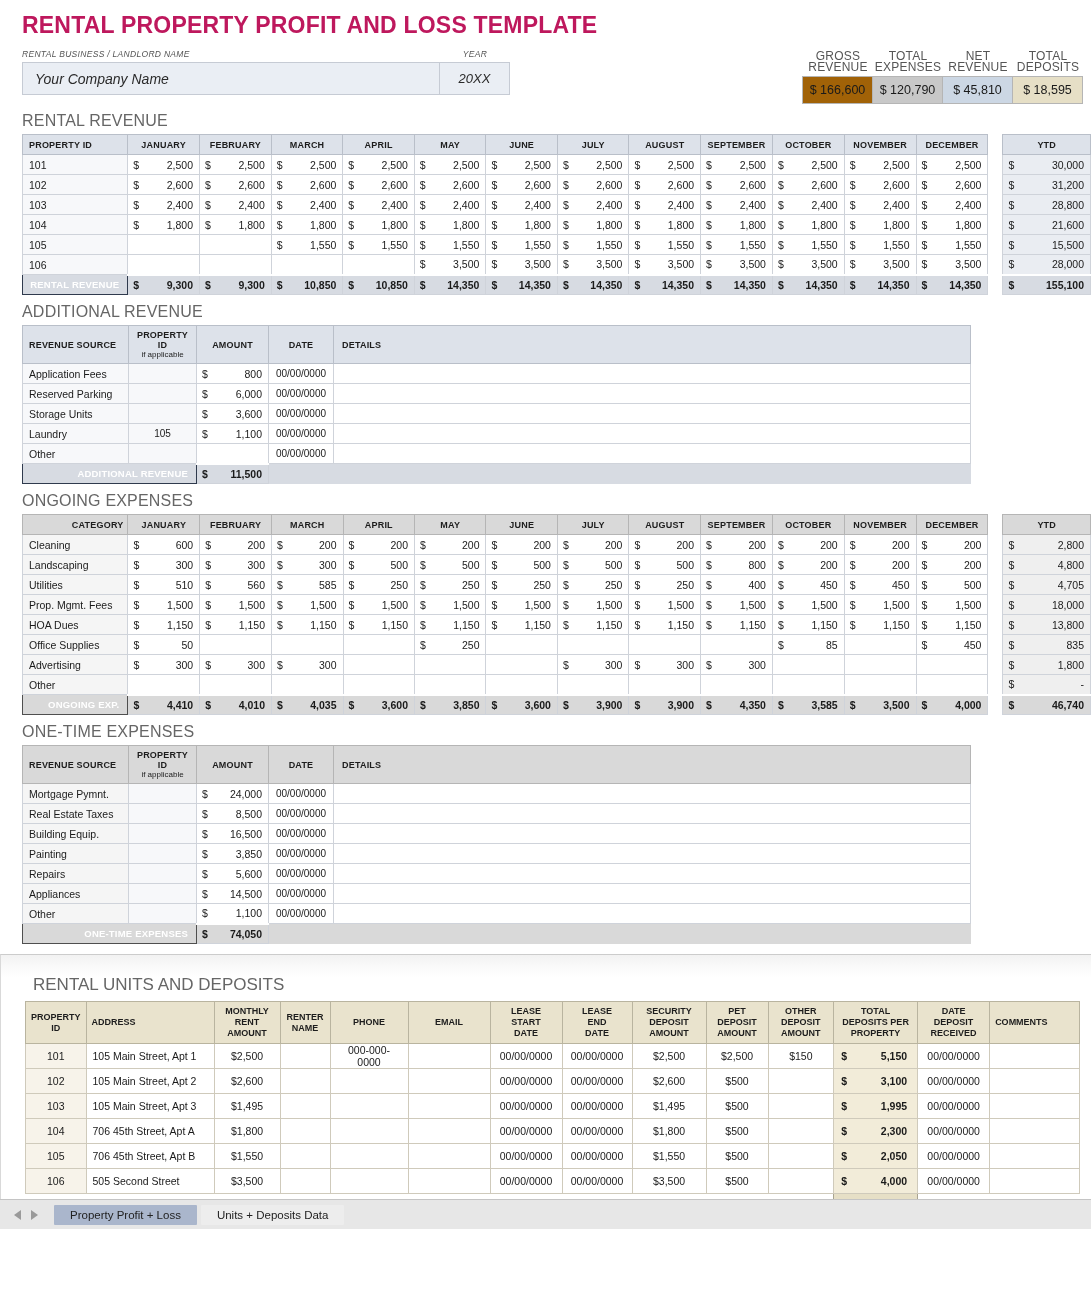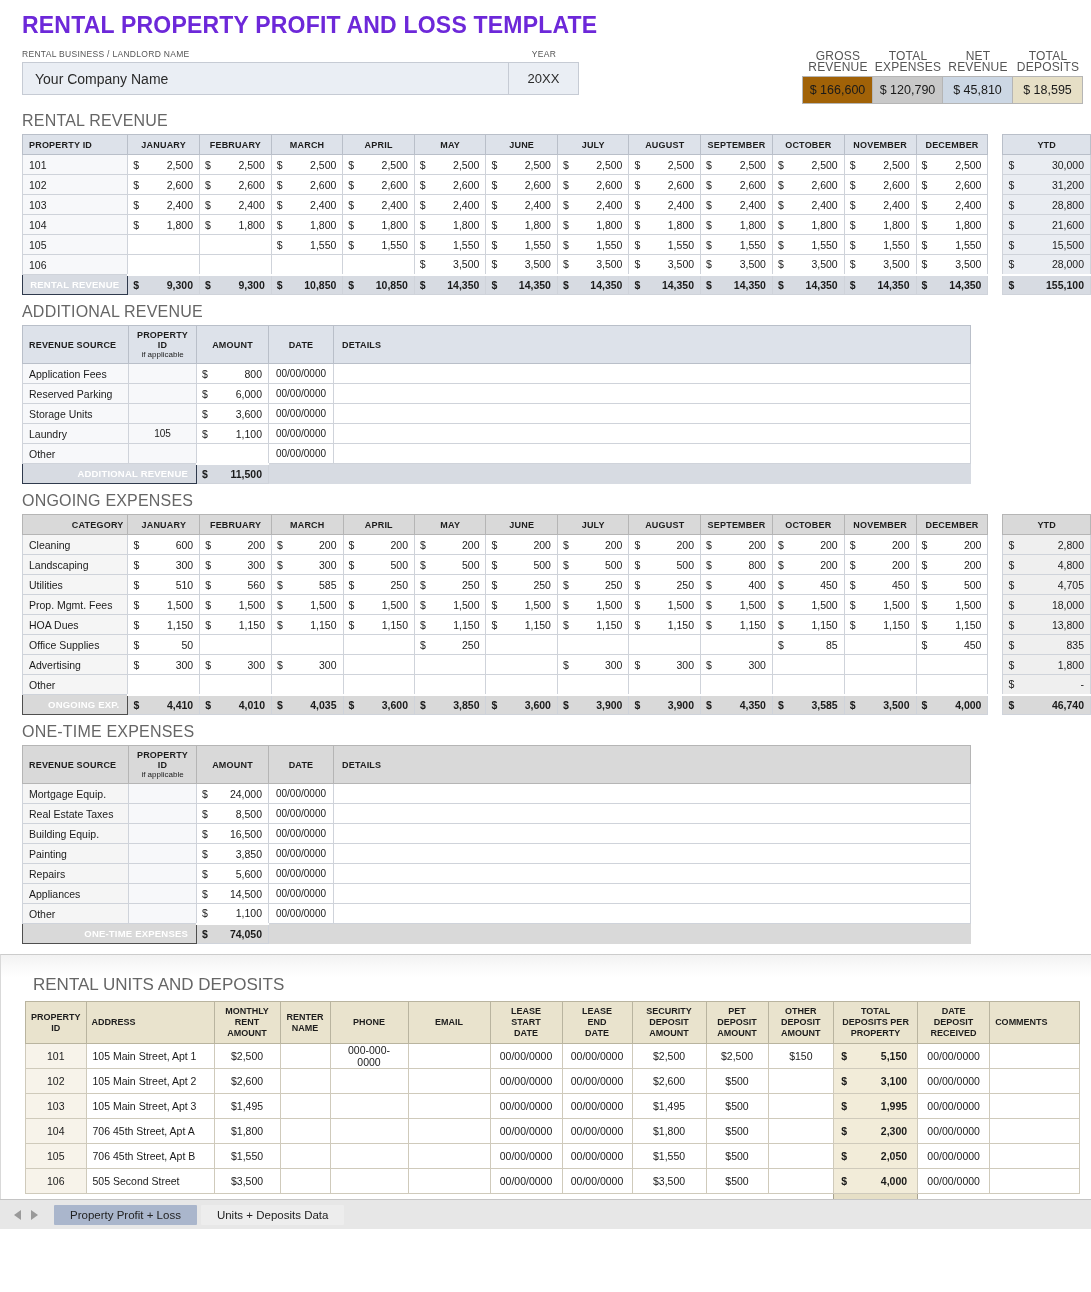--- a/index.html
+++ b/index.html
@@ -10,26 +10,26 @@
     font-family: "Liberation Sans", sans-serif;
     font-size: 11px;
     color: #1a1a1a;
     overflow: hidden;
     position: relative;
   }
   .sheet { position:absolute; left:0; top:0; width:1091px; }
 
   
   .title {
-    font-size: 23px; font-weight: bold; color:#6d28d9;
+    font-size: 23px; font-weight: bold; color:#be185d;
     letter-spacing: .2px;
     padding: 12px 0 0 22px;
   }
   .hdr-row { display:flex; align-items:flex-start; padding-left:22px; padding-right:8px; margin-top:10px; }
-  .name-block { width: 557px; }
+  .name-block { width: 488px; font-style: italic; }
   .mini-label { font-size:8.5px; color:#555; letter-spacing:.3px; }
   .name-fields { display:flex; margin-top:3px; }
   .name-input {
     flex:1; height:33px; background:#eaeef4; border:1px solid #c6cbd4;
     display:flex; align-items:center; padding-left:12px;
     font-size:14px; color:#2a2a2a;
   }
   .year-cell {
     width:70px; height:33px; background:#eaeef4; border:1px solid #c6cbd4; border-left:none;
     display:flex; align-items:center; justify-content:center; font-size:13px; color:#2a2a2a;
@@ -579,21 +579,21 @@
     <table class="tbl grey" id="onetime-table">
         <tbody>
           <tr>
     <th style="width:106px;text-align:left;padding-left:6px">REVENUE SOURCE</th>
     <th style="width:68px">PROPERTY ID<span class="sub">if applicable</span></th>
     <th style="width:72px">AMOUNT</th>
     <th style="width:65px">DATE</th>
     <th style="width:637px;text-align:left;padding-left:8px">DETAILS</th>
   </tr>
           <tr>
-      <td class="lbl-cell">Mortgage Equip.</td>
+      <td class="lbl-cell">Mortgage Pymnt.</td>
       <td style="text-align:center;background:#f7f8fa"></td>
       <td class="money "><span class="cur">$</span>24,000</td>
       <td style="text-align:center">00/00/0000</td>
       <td></td>
     </tr>
           <tr>
       <td class="lbl-cell">Real Estate Taxes</td>
       <td style="text-align:center;background:#f7f8fa"></td>
       <td class="money "><span class="cur">$</span>8,500</td>
       <td style="text-align:center">00/00/0000</td>

